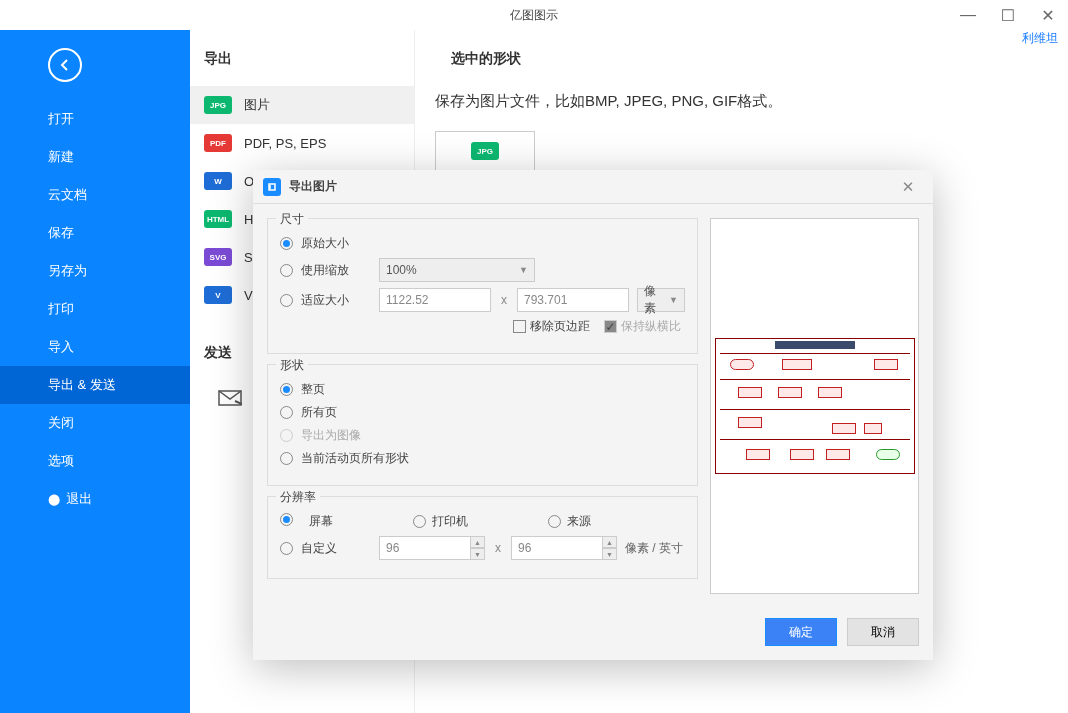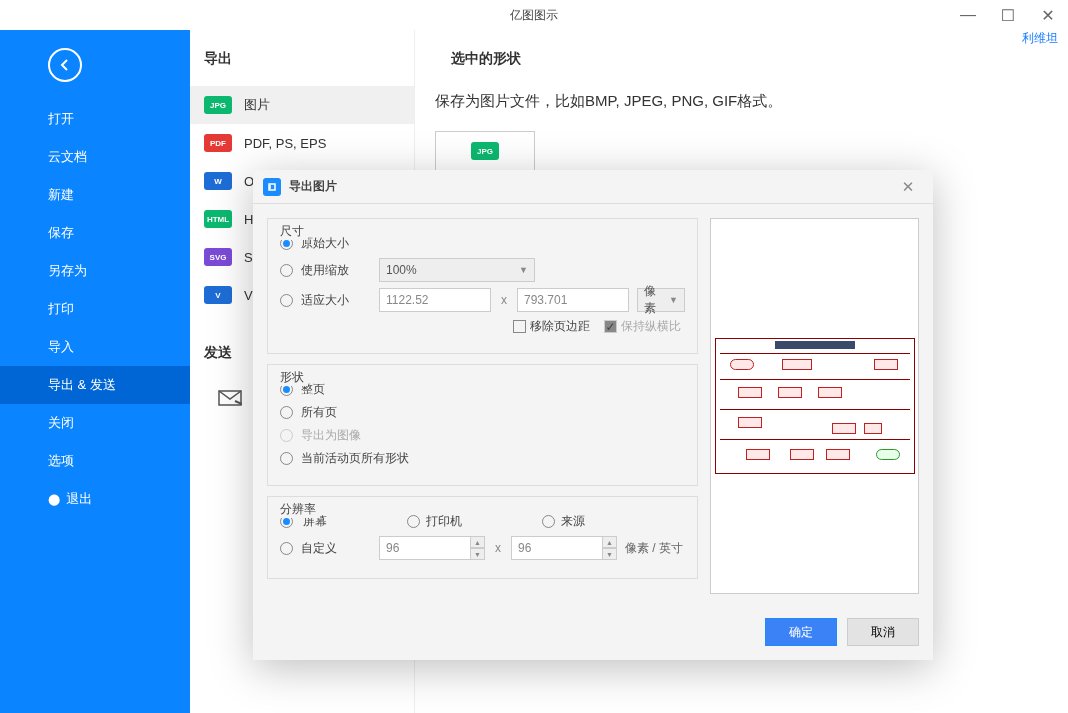--- a/index.html
+++ b/index.html
@@ -36,21 +36,21 @@
 .overlay { position: absolute; left: 0; top: 0; right: 0; bottom: 0; z-index: 5; }
 .dialog { position: absolute; left: 253px; top: 170px; width: 680px; height: 490px; background: #f4f4f4; box-shadow: 0 8px 40px rgba(0,0,0,0.25); display: flex; flex-direction: column; }
 .dlg-head { height: 34px; background: #f4f4f4; border-bottom: 1px solid #ddd; display: flex; align-items: center; padding: 0 10px; }
 .dlg-logo { width: 18px; height: 18px; background: #1a8cff; border-radius: 3px; margin-right: 8px; display:flex; align-items:center; justify-content:center; }
 .dlg-title { font-size: 12px; font-weight: bold; color: #444; flex: 1; }
 .dlg-close { width: 30px; text-align: center; color: #888; font-size: 15px; }
 .dlg-body { flex: 1; display: flex; padding: 14px; gap: 12px; }
 .dlg-left { flex: 1; display: flex; flex-direction: column; gap: 10px; }
 .dlg-right { width: 226px; border: 1px solid #ccc; background: #fff; display: flex; align-items: center; justify-content: center; }
 .group { border: 1px solid #ddd; padding: 10px 12px 12px; font-size: 12px; color: #444; position: relative; background: #f4f4f4; }
-.group-title { position: absolute; top: -8px; left: 8px; background: #f4f4f4; padding: 0 4px; font-size: 12px; margin-top: 12px; }
+.group-title { position: absolute; top: -8px; left: 8px; background: #f4f4f4; padding: 0 4px; font-size: 12px; }
 .row { display: flex; align-items: center; margin: 6px 0; gap: 8px; }
 .radio { width: 13px; height: 13px; border: 1px solid #888; border-radius: 50%; display: inline-flex; align-items: center; justify-content: center; flex-shrink: 0; }
 .radio.on::after { content: ""; width: 7px; height: 7px; background: #1a8cff; border-radius: 50%; }
 .radio.dis { border-color: #ccc; }
 .check { width: 13px; height: 13px; border: 1px solid #888; display: inline-flex; align-items: center; justify-content: center; flex-shrink: 0; }
 .check.dis { border-color: #ccc; }
 .check.on { background:#888; }
 .txtbox { height: 24px; border: 1px solid #ccc; background: #fff; padding: 0 6px; font-size: 12px; color: #888; display: flex; align-items: center; }
 .selbox { height: 24px; border: 1px solid #ccc; background: #eee; padding: 0 6px; font-size: 12px; color: #555; display: flex; align-items: center; justify-content: space-between; }
 .selbox .dd { color: #888; font-size: 9px; margin-left: 6px; }
@@ -84,22 +84,22 @@
 <a class="user-link">利维坦</a>
 
 <div class="main">
   <div class="sidebar">
     <div class="back-btn">
       <svg width="16" height="16" viewBox="0 0 16 16">
           <path d="M10 3 L5 8 L10 13" stroke="#fff" stroke-width="2" fill="none"></path>
         </svg>
     </div>
     <div class="sb-item">打开</div>
+    <div class="sb-item">新建</div>
     <div class="sb-item">云文档</div>
-    <div class="sb-item">新建</div>
     <div class="sb-item">保存</div>
     <div class="sb-item">另存为</div>
     <div class="sb-item">打印</div>
     <div class="sb-item">导入</div>
     <div class="sb-item active">导出 &amp; 发送</div>
     <div class="sb-item">关闭</div>
     <div class="sb-item">选项</div>
     <div class="sb-item"><span class="mi">⬤</span><span>退出</span></div>
   </div>
 
@@ -219,21 +219,21 @@
             </div>
           <div class="row">
               <span class="radio"></span>
               <span>当前活动页所有形状</span>
             </div>
         </div>
 
         <div class="group">
           <span class="group-title">分辨率</span>
           <div class="row" style="gap:40px">
-            <span style="display:flex;align-items:center;gap:10px">
+            <span style="display:flex;gap:16px">
                 <span class="radio on"></span>
                 <span>屏幕</span>
               </span>
             <span style="display:flex;align-items:center;gap:6px;margin-left:40px">
                 <span class="radio"></span>
                 <span>打印机</span>
               </span>
             <span style="display:flex;align-items:center;gap:6px;margin-left:40px">
                 <span class="radio"></span>
                 <span>来源</span>

